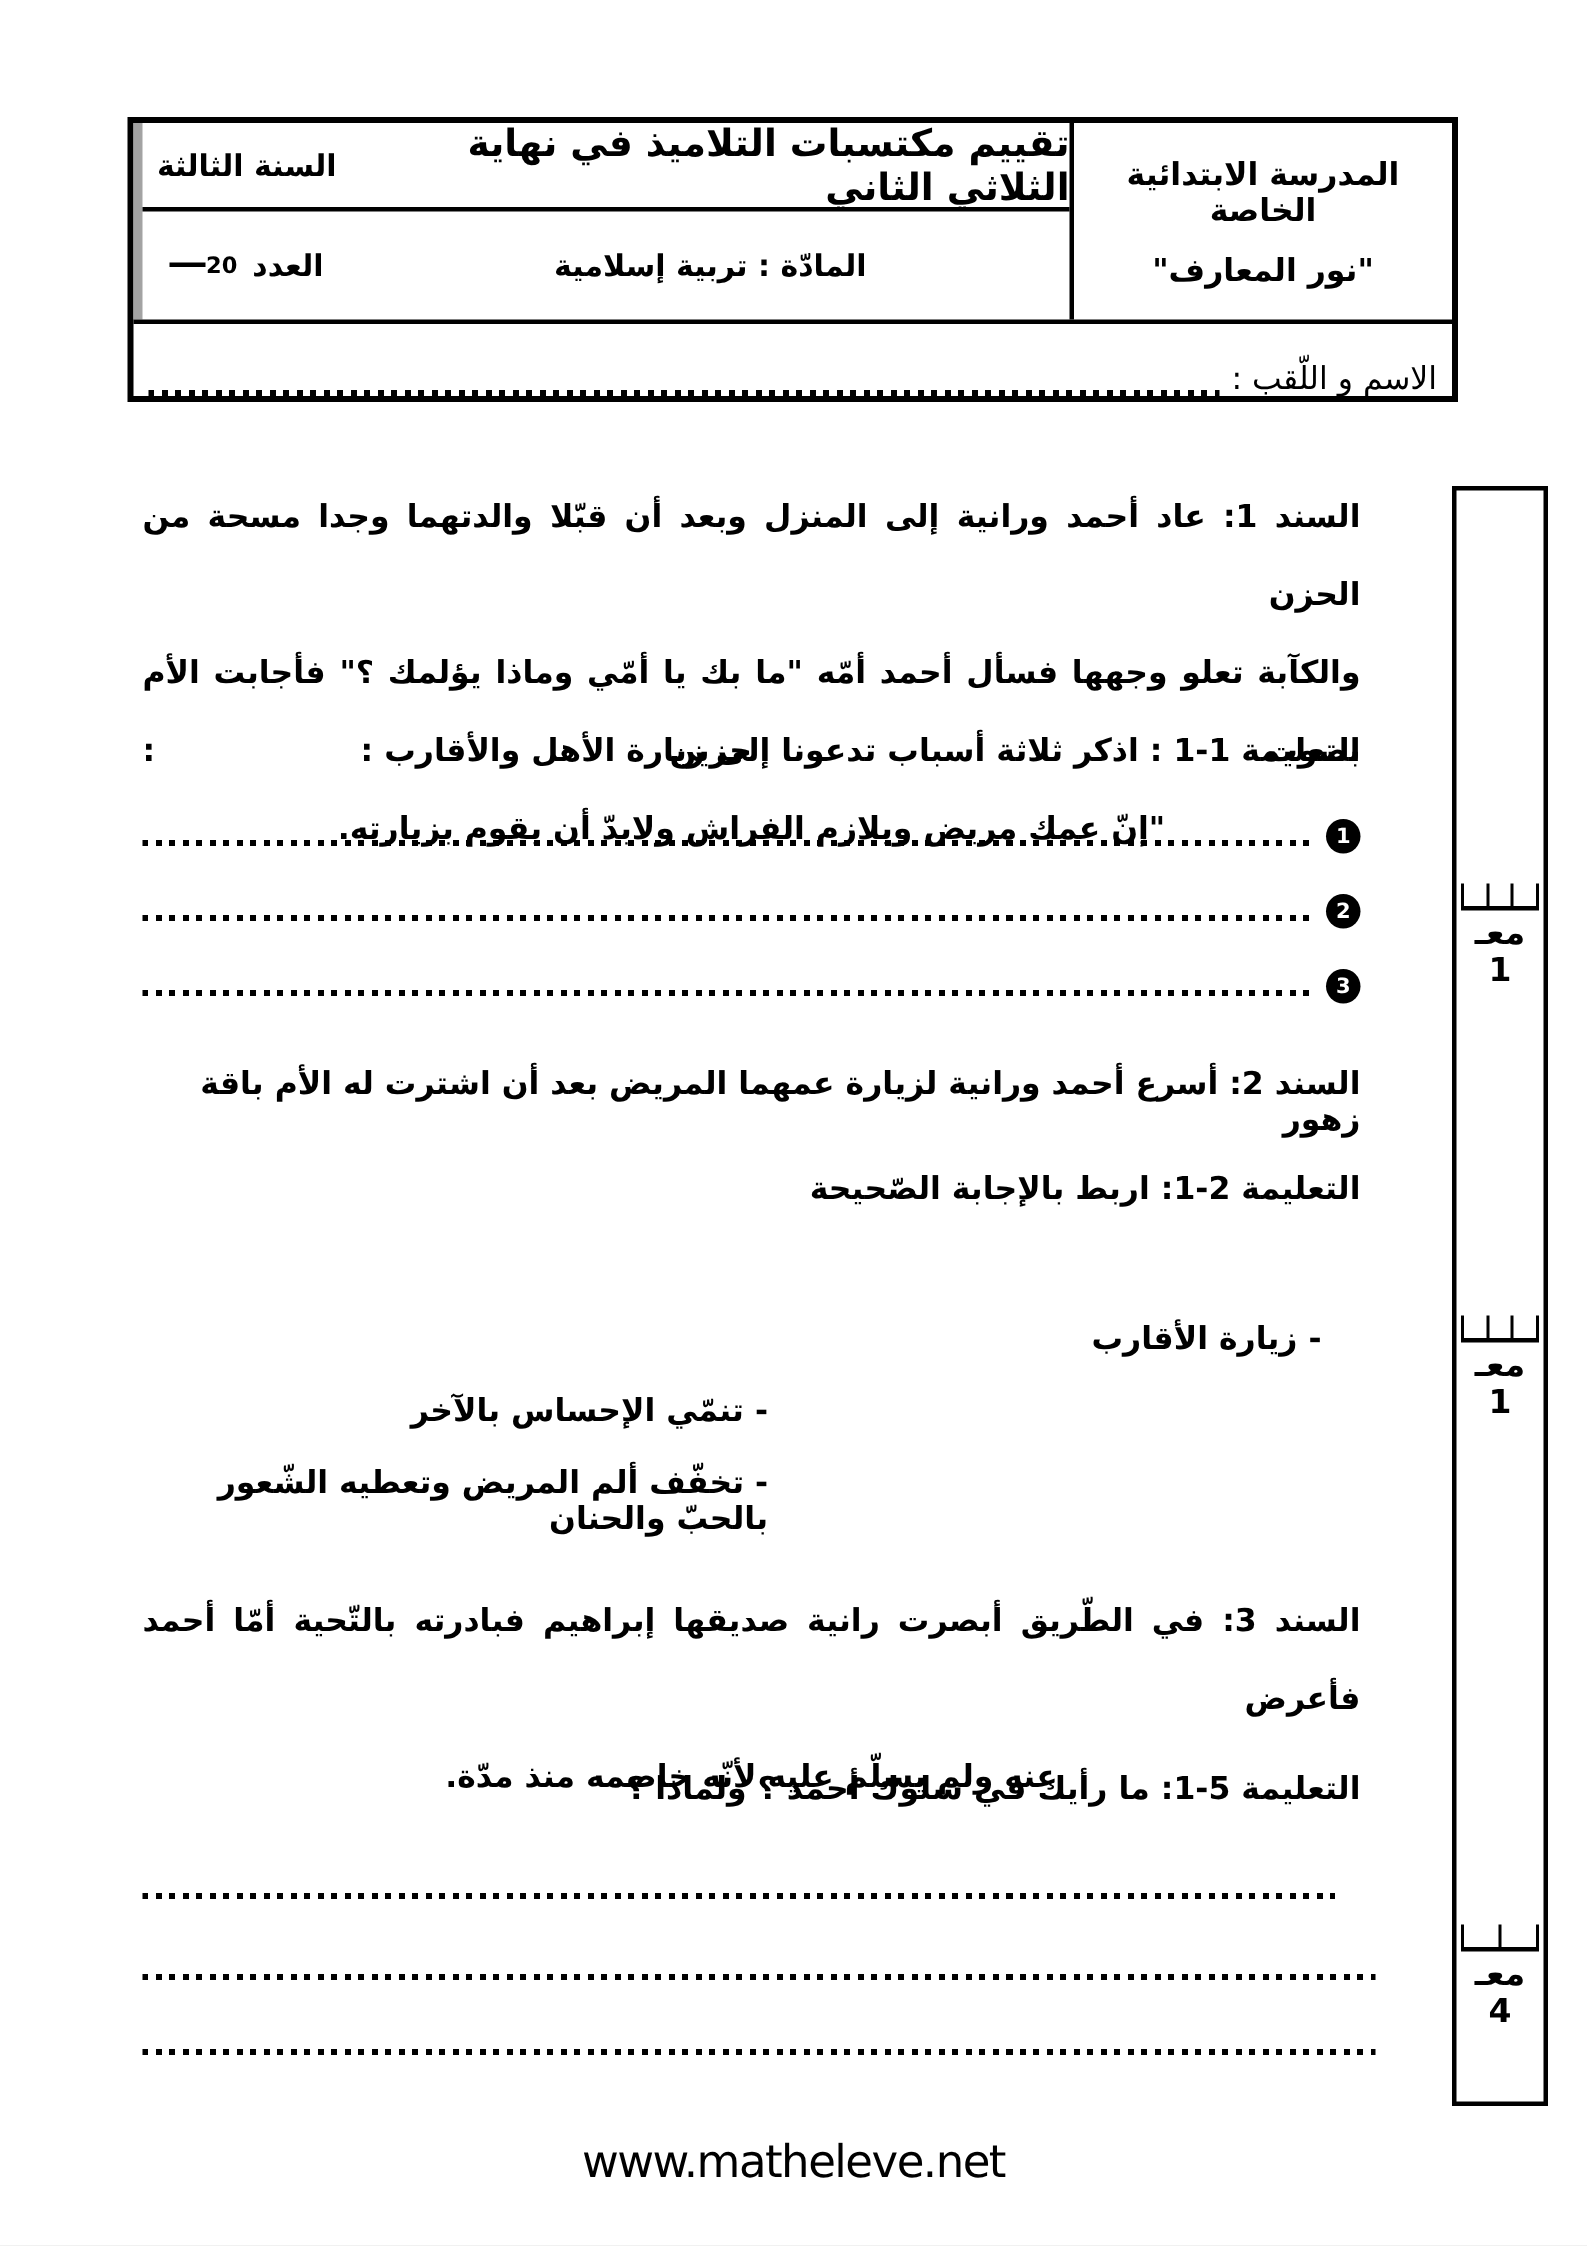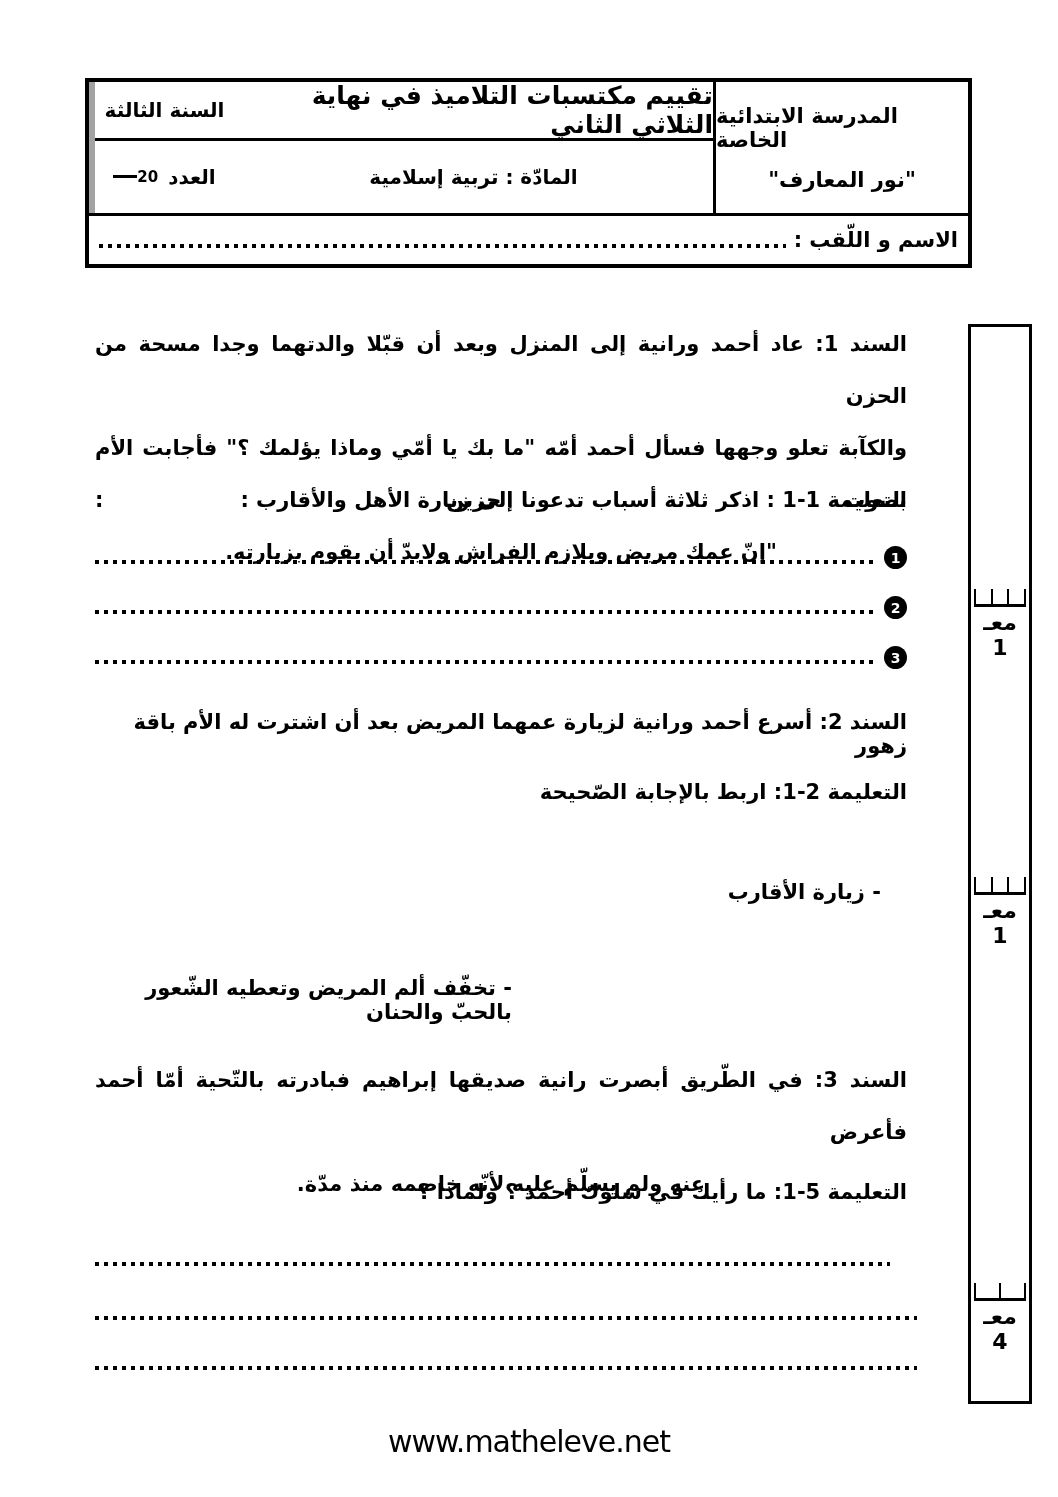--- a/index.html
+++ b/index.html
@@ -13,41 +13,41 @@
   
   .htable {
     position:absolute; left:85px; top:78px; width:887px; height:190px;
     border:4px solid #000; direction:rtl; display:flex; flex-direction:column;
     background:#fff;
   }
   .htable-top { display:flex; flex:1; }
   .school-cell {
     width:255px; border-left:3px solid #000;
     display:flex; flex-direction:column; align-items:center; justify-content:center;
-    gap:16px; font-weight:bold; font-size:21px; text-align:left;
+    gap:16px; font-weight:bold; font-size:21px; text-align:center;
   }
   .mlwrap { flex:1; display:flex; }
   .mid-col { flex:1; display:flex; flex-direction:column; }
   .mid-r1 { height:59px; border-bottom:3px solid #000;
     display:flex; align-items:center; justify-content:center;
     font-weight:bold; font-size:25px; }
   .mid-r2 { flex:1; display:flex; align-items:center; justify-content:center;
     font-weight:bold; font-size:20px; }
   .left-col { width:145px; border-left:6px solid #a3a3a3; display:flex; flex-direction:column; }
   .left-r1 { height:59px; border-bottom:3px solid #000;
     display:flex; align-items:center; justify-content:center;
     font-weight:bold; font-size:20px; }
   .left-r2 { flex:1; display:flex; align-items:center; justify-content:center;
     gap:10px; font-weight:bold; font-size:20px; }
   .frac { display:inline-flex; flex-direction:row; align-items:center; direction:ltr; }
   .frac-bar { width:24px; border-top:3px solid #000; margin-bottom:2px; }
   .frac-den { font-size:15px; font-weight:bold; line-height:1.1; }
   .name-row { height:51px; border-top:3px solid #000;
-    display:flex; align-items:center; padding:0 10px; gap:8px;
-    font-weight:bold; font-size:21px; }
+    display:flex; align-items:flex-end; padding:0 10px; gap:8px;
+    font-weight:normal; font-size:21px; }
   .name-row .dots { flex:1; margin-top:12px; }
 
   
   .blk {
     position:absolute; left:95px; width:812px; direction:rtl;
     font-weight:bold; font-size:21px; color:#000;
   }
   .para { line-height:52px; }
   .jline { text-align:justify; text-align-last:justify; }
   .cline { text-align:center; }
@@ -162,20 +162,24 @@
     <span class="dots"></span>
   </div>
 
   <div class="blk rline b-s2">السند 2: أسرع أحمد ورانية لزيارة عمهما المريض بعد أن اشترت له الأم باقة زهور</div>
 
   <div class="blk rline b-i2">التعليمة 2-1: اربط بالإجابة الصّحيحة</div>
 
   <div class="blk mrow b-m2">
     <span class="mstem">- زيارة الأقارب</span>
   </div>
+  <div class="blk mrow b-m3">
+    <span class="mstem"></span>
+    <span class="mopt">- تنمّي الإحساس بالآخر</span>
+  </div>
   <div class="blk mrow b-m4">
     <span class="mstem"></span>
     <span class="mopt">- تخفّف ألم المريض وتعطيه الشّعور بالحبّ والحنان</span>
   </div>
 
   <div class="blk para b-s3">
     <div class="jline">السند 3: في الطّريق أبصرت رانية صديقها إبراهيم فبادرته بالتّحية أمّا أحمد فأعرض</div>
     <div class="cline">عنه ولم يسلّم عليه لأنّه خاصمه منذ مدّة.</div>
   </div>
 

